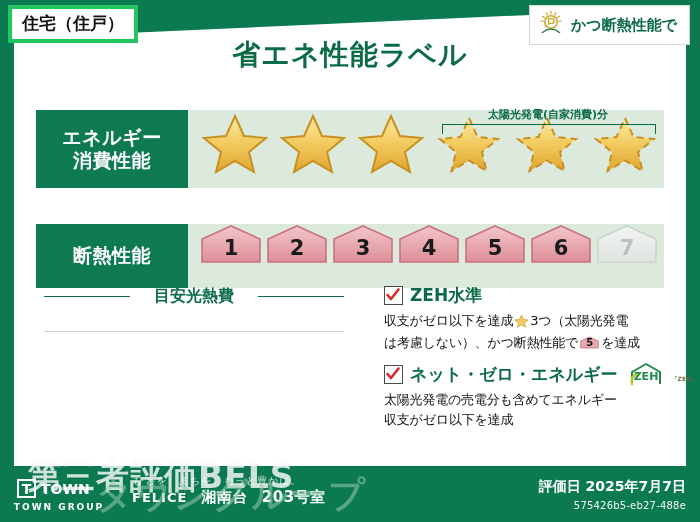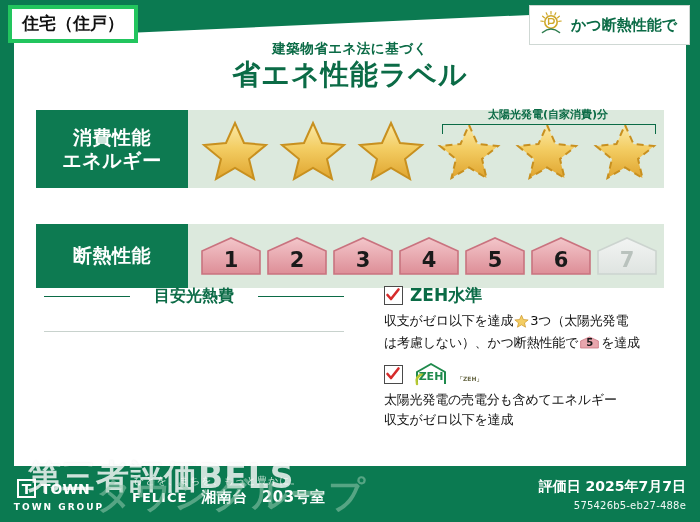--- a/index.html
+++ b/index.html
@@ -76,21 +76,21 @@
     background:#0d7a51;
     color:#fff;font-weight:bold;
     display:flex;flex-direction:column;align-items:center;justify-content:center;
     width:152px;flex:0 0 152px;
     font-size:19px;line-height:1.22;letter-spacing:0.5px;
     text-align:center;
   }
   .row-label.small{font-size:19px;}
   .row-body{
     flex:1;background:#dce9dd;
-    display:flex;align-items:center;
+    display:flex;align-items:flex-start;
     position:relative;
   }
   
   .stars{
     display:flex;align-items:center;gap:6px;
     padding-left:12px;width:100%;box-sizing:border-box;
     justify-content:flex-start;
   }
   .star-cell{width:72px;height:64px;position:relative;flex:0 0 72px;}
   .star-cell svg{position:absolute;left:0;top:2px;}
@@ -257,28 +257,27 @@
         </g>
         <circle cx="13" cy="12" r="6.2" fill="none" stroke="#cfa82a" stroke-width="1.6"></circle>
         <path d="M10.6 8.6 h3.2 a2.4 2.4 0 0 1 0 4.8 h-3.2 z M10.6 8.6 v6.4" fill="none" stroke="#cfa82a" stroke-width="1.4"></path>
         <path d="M4.5 22.5 q8.5 -7 17 0" fill="none" stroke="#2e7d4f" stroke-width="1.6" stroke-linecap="round"></path>
       </svg>
     </span>
     <span class="btxt">かつ断熱性能で</span>
   </div>
 
   <div class="head-wrap">
-    <p class="head-sub">建築物省エネ法に基づく</p>
     <p class="head-main">省エネ性能ラベル</p>
   </div>
 
   <div class="perf-row row-energy">
     <div class="row-label">
+      <span>エネルギー</span>
       <span>消費性能</span>
-      <span>エネルギー</span>
     </div>
     <div class="row-body">
       <div class="stars">
         <div class="star-cell">
           <svg width="70" height="62" viewBox="0 0 70 62">
             <defs>
                 <linearGradient id="gs1" x1="0" y1="0" x2="0" y2="1">
               <stop offset="0%" stop-color="#fbeaa8"></stop>
                   <stop offset="45%" stop-color="#f3cd63"></stop>
               <stop offset="100%" stop-color="#e0a52f"></stop>
@@ -415,20 +414,21 @@
       </div>
     </div>
 
     <div class="crit-item">
       <div class="crit-title">
         <span class="chk">
           <svg width="16" height="16" viewBox="0 0 16 16">
             <path d="M2.5 8 L6 12 L13.5 2.5" fill="none" stroke="#d62b2b" stroke-width="2.6" stroke-linecap="round" stroke-linejoin="round"></path>
           </svg>
         </span>
+        <span>ネット・ゼロ・エネルギー</span>
         <span class="zeh-logo">
           <svg width="36" height="24" viewBox="0 0 36 24">
             <path d="M4 22 V10 L18 2 L32 10 V22" fill="none" stroke="#1f8a4c" stroke-width="2" stroke-linejoin="round"></path>
             <path d="M4 22 q-2 -8 6 -10" fill="none" stroke="#b7c832" stroke-width="2.4" stroke-linecap="round"></path>
             <text x="18" y="18" font-size="11" font-weight="bold" fill="#1f8a4c" text-anchor="middle" font-family="DejaVu Sans, sans-serif">ZEH</text>
           </svg>
           <span class="zlbl">「ZEH」</span>
         </span>
       </div>
       <div class="crit-desc">

